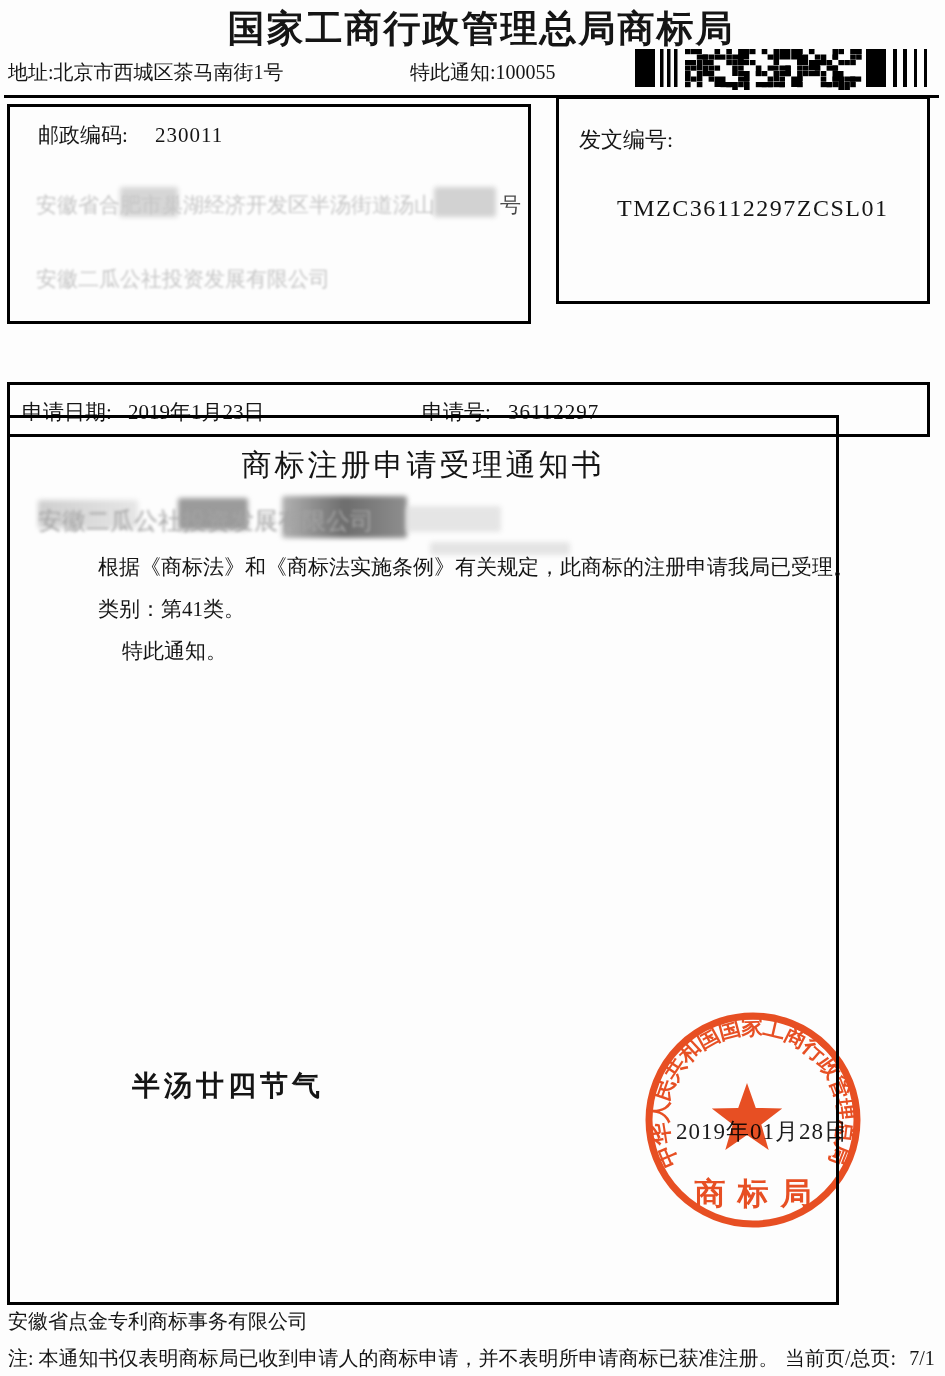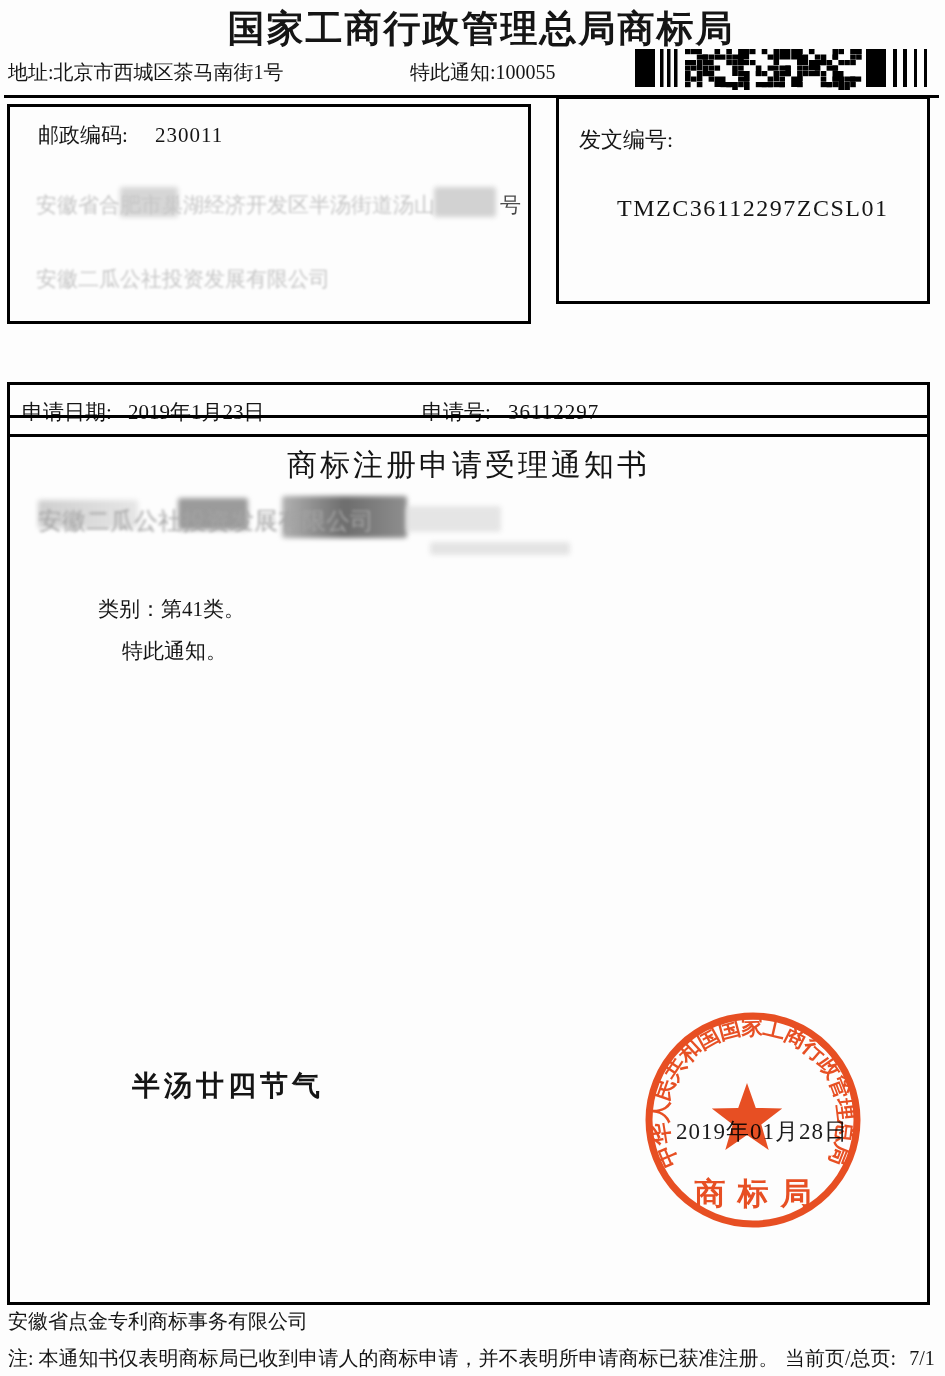--- a/index.html
+++ b/index.html
@@ -12,21 +12,21 @@
   .abs{position:absolute;line-height:1.15;white-space:nowrap;}
   .doc-title{top:8px;left:0;width:100%;text-align:center;font-size:37px;font-weight:bold;letter-spacing:2px;}
   .addr-row-address{top:61px;left:8px;font-size:20px;}
   .addr-row-postcode{top:61px;left:410px;font-size:20px;}
   .barcode{position:absolute;left:633px;top:49px;width:300px;height:41px;}
   .rule{position:absolute;top:95px;left:4px;width:935px;height:3px;background:#000;}
   .box{position:absolute;border:3px solid #000;box-sizing:border-box;background:transparent;}
   .recipient-box{left:7px;top:104px;width:524px;height:220px;}
   .docnum-box{left:556px;top:96px;width:374px;height:208px;}
   .approw-box{left:7px;top:354px;width:923px;height:55px;margin-top:28px;}
-  .main-box{left:7px;top:415px;width:923px;height:890px;}
+  .main-box{left:7px;top:415px;width:832px;height:890px;}
   .fs21{font-size:21px;}
   .redacted{color:#c6c6c6;filter:blur(1.2px);}
   .redacted-dark{color:#a3a3a3;filter:blur(1.5px);}
   .smudge{position:absolute;border-radius:3px;filter:blur(2.5px);}
   .notice-title{top:30px;left:0;width:100%;text-align:center;font-size:30px;letter-spacing:3px;}
   .body-line{left:88px;font-size:21px;}
   .trademark{left:122px;top:652px;font-size:28px;font-weight:bold;letter-spacing:4px;
     font-family:"Liberation Sans","DejaVu Sans",sans-serif;}
   .stamp-wrap{position:absolute;left:641px;top:1006px;width:224px;height:228px;mix-blend-mode:multiply;opacity:.96;}
   .stamp-date{left:676px;top:1119px;font-size:23px;color:#1c1c1c;letter-spacing:1px;mix-blend-mode:multiply;}
@@ -198,20 +198,21 @@
   <div class="box main-box">
     <div class="abs notice-title">商标注册申请受理通知书</div>
 
     <div class="smudge" style="left:28px;top:82px;width:100px;height:28px;background:linear-gradient(90deg,#cfcfcf,#e6e6e6);"></div>
     <div class="smudge" style="left:168px;top:80px;width:70px;height:32px;background:#9b9b9b;"></div>
     <div class="smudge" style="left:272px;top:78px;width:125px;height:42px;background:linear-gradient(90deg,#b2b2b2,#6d6d6d,#8f8f8f);"></div>
     <div class="smudge" style="left:396px;top:88px;width:95px;height:26px;background:#dcdcdc;opacity:.7;"></div>
     <div class="smudge" style="left:420px;top:124px;width:140px;height:13px;background:#e4e4e4;"></div>
     <span class="abs redacted-dark" style="left:28px;top:90px;font-size:24px;">安徽二瓜公社投资发展有限公司</span>
 
+    <div class="abs body-line" style="top:137px;">根据《商标法》和《商标法实施条例》有关规定，此商标的注册申请我局已受理。</div>
     <div class="abs body-line" style="top:179px;">类别：第41类。</div>
     <div class="abs body-line" style="top:221px;margin-left:24px;">特此通知。</div>
 
     <div class="abs trademark">半汤廿四节气</div>
   </div>
 
   <svg class="stamp-wrap" viewBox="0 0 224 228" aria-hidden="true">
     <defs>
       <path id="seal-arc" d="M 37.5,157 A 86 86 0 1 1 186.5,157" fill="none"></path>
     </defs>

